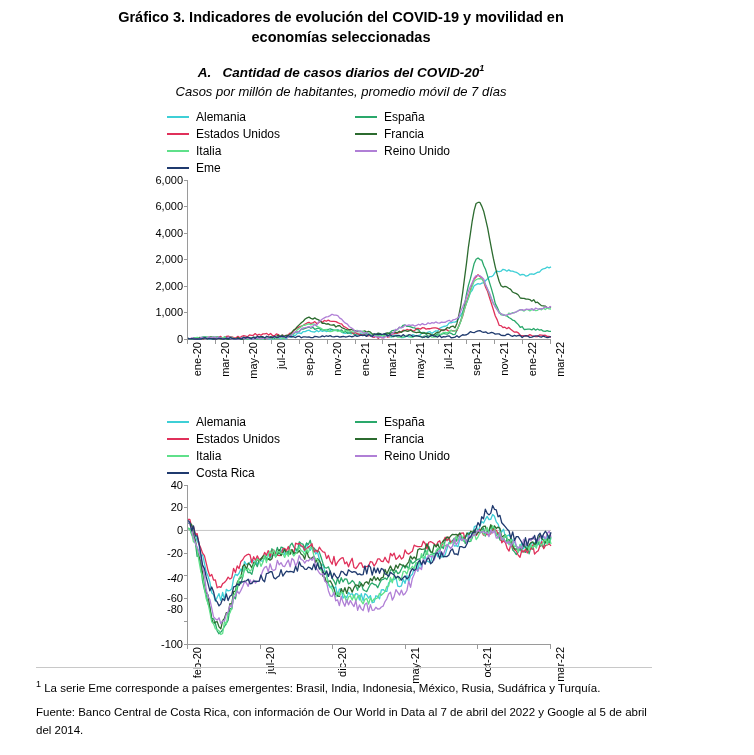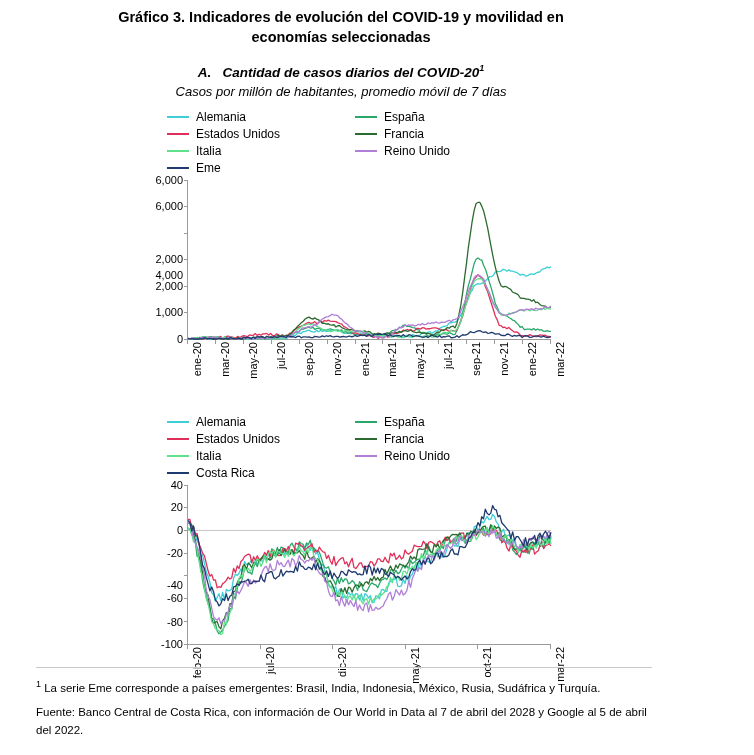--- a/index.html
+++ b/index.html
@@ -200,21 +200,21 @@
         </div>
         <div class="legend-item"></div>
       </div>
 
     <div class="chart-wrap chart-a" id="wrap-a">
       <div class="ylabels" id="ylab-a">
           <div class="ylabel" style="top: 159px;">0</div>
           <div class="ylabel" style="top: 132.5px;">1,000</div>
           <div class="ylabel" style="top: 106px;">2,000</div>
           <div class="ylabel" style="top: 79.5px;">2,000</div>
-          <div class="ylabel" style="top: 53px; margin-top: 42px;">4,000</div>
+          <div class="ylabel" style="top: 53px;">4,000</div>
           <div class="ylabel" style="top: 26.5px;">6,000</div>
           <div class="ylabel" style="top: 0px;">6,000</div>
         </div>
       <div class="plot" id="plot-a">
         <svg class="series" id="svg-a" width="363" height="159" viewBox="0 0 363 159">
             <path d="M0.00 158.70 L1.92 158.71 L3.84 159.00 L5.76 157.87 L7.68 158.84 L9.60 158.66 L11.52 159.00 L13.44 159.00 L15.37 157.95 L17.29 158.74 L19.21 158.06 L21.13 158.87 L23.05 158.92 L24.97 158.79 L26.89 157.45 L28.81 157.61 L30.73 157.48 L32.65 158.26 L34.57 159.00 L36.49 158.29 L38.41 158.76 L40.33 159.00 L42.25 159.00 L44.17 158.81 L46.10 159.00 L48.02 159.00 L49.94 158.72 L51.86 159.00 L53.78 157.59 L55.70 158.07 L57.62 159.00 L59.54 159.00 L61.46 158.84 L63.38 159.00 L65.30 159.00 L67.22 157.82 L69.14 159.00 L71.06 157.58 L72.98 158.10 L74.90 159.00 L76.83 157.70 L78.75 157.44 L80.67 159.00 L82.59 158.88 L84.51 158.89 L86.43 158.76 L88.35 157.26 L90.27 157.89 L92.19 158.61 L94.11 158.96 L96.03 157.21 L97.95 159.00 L99.87 157.17 L101.79 157.04 L103.71 156.98 L105.63 155.53 L107.56 155.43 L109.48 153.13 L111.40 153.00 L113.32 153.52 L115.24 151.58 L117.16 151.63 L119.08 150.68 L121.00 150.13 L122.92 151.41 L124.84 151.89 L126.76 152.00 L128.68 150.38 L130.60 151.78 L132.52 150.49 L134.44 151.42 L136.37 150.56 L138.29 151.53 L140.21 151.10 L142.13 150.64 L144.05 149.40 L145.97 150.65 L147.89 150.68 L149.81 149.96 L151.73 150.71 L153.65 152.05 L155.57 153.06 L157.49 153.37 L159.41 152.18 L161.33 153.22 L163.25 153.81 L165.17 152.75 L167.10 154.31 L169.02 155.15 L170.94 154.79 L172.86 153.40 L174.78 155.03 L176.70 153.39 L178.62 154.36 L180.54 153.93 L182.46 155.94 L184.38 156.24 L186.30 154.59 L188.22 155.58 L190.14 156.48 L192.06 155.21 L193.98 155.48 L195.90 156.60 L197.83 154.73 L199.75 155.69 L201.67 156.58 L203.59 157.20 L205.51 155.53 L207.43 155.16 L209.35 155.27 L211.27 155.52 L213.19 157.55 L215.11 157.69 L217.03 156.95 L218.95 156.17 L220.87 156.94 L222.79 156.84 L224.71 154.70 L226.63 155.32 L228.56 155.67 L230.48 155.45 L232.40 154.84 L234.32 152.40 L236.24 152.44 L238.16 153.78 L240.08 152.08 L242.00 151.72 L243.92 153.37 L245.84 151.95 L247.76 150.90 L249.68 151.22 L251.60 148.30 L253.52 147.33 L255.44 146.49 L257.37 146.24 L259.29 145.41 L261.21 142.93 L263.13 142.76 L265.05 142.16 L266.97 142.17 L268.89 141.05 L270.81 138.14 L272.73 135.15 L274.65 132.03 L276.57 127.42 L278.49 123.08 L280.41 118.31 L282.33 112.72 L284.25 110.27 L286.17 105.77 L288.10 104.67 L290.02 103.57 L291.94 104.20 L293.86 103.08 L295.78 102.52 L297.70 100.51 L299.62 98.73 L301.54 96.71 L303.46 96.70 L305.38 95.19 L307.30 92.15 L309.22 91.08 L311.14 91.74 L313.06 91.21 L314.98 89.33 L316.90 89.84 L318.83 91.21 L320.75 89.88 L322.67 91.15 L324.59 91.16 L326.51 91.87 L328.43 92.44 L330.35 93.51 L332.27 95.21 L334.19 94.32 L336.11 94.65 L338.03 96.14 L339.95 95.66 L341.87 94.06 L343.79 93.84 L345.71 94.31 L347.63 93.39 L349.56 92.26 L351.48 92.13 L353.40 89.86 L355.32 88.79 L357.24 88.48 L359.16 86.98 L361.08 87.94 L363.00 86.88" fill="none" stroke="#3ECFD6" stroke-width="1.3" stroke-linejoin="round"></path>
             <path d="M0.00 158.63 L1.92 158.73 L3.84 159.00 L5.76 158.07 L7.68 157.83 L9.60 159.00 L11.52 158.05 L13.44 157.48 L15.37 156.81 L17.29 156.88 L19.21 157.26 L21.13 158.50 L23.05 157.35 L24.97 157.04 L26.89 157.42 L28.81 156.89 L30.73 157.06 L32.65 157.02 L34.57 158.90 L36.49 156.96 L38.41 157.69 L40.33 157.84 L42.25 157.27 L44.17 157.24 L46.10 158.99 L48.02 159.00 L49.94 158.10 L51.86 159.00 L53.78 158.83 L55.70 158.89 L57.62 158.85 L59.54 159.00 L61.46 158.08 L63.38 157.80 L65.30 157.68 L67.22 157.32 L69.14 159.00 L71.06 158.87 L72.98 157.27 L74.90 158.41 L76.83 158.61 L78.75 158.00 L80.67 158.41 L82.59 158.29 L84.51 156.59 L86.43 157.64 L88.35 156.84 L90.27 155.98 L92.19 157.05 L94.11 156.52 L96.03 155.82 L97.95 156.72 L99.87 155.54 L101.79 154.60 L103.71 154.76 L105.63 154.09 L107.56 152.27 L109.48 151.83 L111.40 151.42 L113.32 149.04 L115.24 149.02 L117.16 148.49 L119.08 147.60 L121.00 147.05 L122.92 148.29 L124.84 147.24 L126.76 149.27 L128.68 148.58 L130.60 148.10 L132.52 149.25 L134.44 149.74 L136.37 149.85 L138.29 149.96 L140.21 149.49 L142.13 148.75 L144.05 149.57 L145.97 150.27 L147.89 150.26 L149.81 150.17 L151.73 150.64 L153.65 149.85 L155.57 152.38 L157.49 151.34 L159.41 153.25 L161.33 152.98 L163.25 152.55 L165.17 153.74 L167.10 154.95 L169.02 153.44 L170.94 154.68 L172.86 155.38 L174.78 154.06 L176.70 154.21 L178.62 153.67 L180.54 154.59 L182.46 156.08 L184.38 156.10 L186.30 156.36 L188.22 154.83 L190.14 156.44 L192.06 154.94 L193.98 155.62 L195.90 154.57 L197.83 153.70 L199.75 154.34 L201.67 152.63 L203.59 150.97 L205.51 150.39 L207.43 150.37 L209.35 149.62 L211.27 147.52 L213.19 147.70 L215.11 145.27 L217.03 144.96 L218.95 146.40 L220.87 146.44 L222.79 146.85 L224.71 147.61 L226.63 147.82 L228.56 149.48 L230.48 149.67 L232.40 152.33 L234.32 152.95 L236.24 153.02 L238.16 154.10 L240.08 155.93 L242.00 156.06 L243.92 155.38 L245.84 154.69 L247.76 155.57 L249.68 153.81 L251.60 154.23 L253.52 154.56 L255.44 153.32 L257.37 153.90 L259.29 154.22 L261.21 152.69 L263.13 153.31 L265.05 154.64 L266.97 154.47 L268.89 150.42 L270.81 146.11 L272.73 141.07 L274.65 133.20 L276.57 125.10 L278.49 114.08 L280.41 105.38 L282.33 98.93 L284.25 91.30 L286.17 83.45 L288.10 79.23 L290.02 77.96 L291.94 79.59 L293.86 80.21 L295.78 85.82 L297.70 89.83 L299.62 96.18 L301.54 102.66 L303.46 108.93 L305.38 115.58 L307.30 123.62 L309.22 127.29 L311.14 131.80 L313.06 134.56 L314.98 134.99 L316.90 135.27 L318.83 135.87 L320.75 137.49 L322.67 138.47 L324.59 140.02 L326.51 140.71 L328.43 142.79 L330.35 144.61 L332.27 147.35 L334.19 146.53 L336.11 149.50 L338.03 149.36 L339.95 149.12 L341.87 149.14 L343.79 149.86 L345.71 148.51 L347.63 150.16 L349.56 149.02 L351.48 150.07 L353.40 149.68 L355.32 151.15 L357.24 151.46 L359.16 150.57 L361.08 151.36 L363.00 151.34" fill="none" stroke="#2AA86B" stroke-width="1.3" stroke-linejoin="round"></path>
             <path d="M0.00 158.56 L1.92 158.77 L3.84 158.28 L5.76 158.47 L7.68 159.00 L9.60 158.03 L11.52 157.72 L13.44 158.72 L15.37 158.97 L17.29 158.46 L19.21 157.65 L21.13 157.01 L23.05 157.09 L24.97 156.61 L26.89 158.63 L28.81 157.26 L30.73 157.53 L32.65 156.43 L34.57 158.56 L36.49 158.13 L38.41 156.44 L40.33 156.12 L42.25 157.13 L44.17 157.18 L46.10 157.61 L48.02 157.84 L49.94 156.39 L51.86 157.73 L53.78 156.32 L55.70 155.72 L57.62 156.08 L59.54 156.77 L61.46 154.85 L63.38 155.42 L65.30 155.24 L67.22 153.56 L69.14 155.36 L71.06 154.23 L72.98 155.25 L74.90 153.85 L76.83 153.96 L78.75 153.38 L80.67 155.11 L82.59 153.55 L84.51 155.48 L86.43 155.92 L88.35 153.99 L90.27 154.52 L92.19 156.34 L94.11 155.24 L96.03 155.74 L97.95 155.67 L99.87 155.10 L101.79 153.16 L103.71 153.29 L105.63 150.70 L107.56 149.21 L109.48 147.91 L111.40 146.87 L113.32 146.05 L115.24 145.29 L117.16 143.96 L119.08 142.99 L121.00 142.37 L122.92 143.45 L124.84 142.92 L126.76 141.58 L128.68 143.55 L130.60 142.82 L132.52 140.84 L134.44 142.45 L136.37 140.37 L138.29 141.27 L140.21 140.17 L142.13 141.07 L144.05 141.31 L145.97 141.45 L147.89 141.64 L149.81 142.66 L151.73 143.52 L153.65 143.80 L155.57 146.35 L157.49 147.29 L159.41 148.45 L161.33 150.16 L163.25 151.87 L165.17 153.56 L167.10 152.47 L169.02 153.59 L170.94 154.06 L172.86 154.60 L174.78 155.29 L176.70 155.08 L178.62 155.71 L180.54 155.88 L182.46 154.79 L184.38 157.21 L186.30 157.30 L188.22 155.86 L190.14 158.38 L192.06 156.77 L193.98 157.89 L195.90 157.39 L197.83 155.87 L199.75 157.25 L201.67 156.62 L203.59 154.15 L205.51 153.84 L207.43 153.35 L209.35 153.24 L211.27 152.53 L213.19 151.96 L215.11 150.15 L217.03 150.68 L218.95 149.44 L220.87 150.22 L222.79 149.51 L224.71 151.01 L226.63 150.61 L228.56 148.38 L230.48 148.46 L232.40 149.11 L234.32 147.71 L236.24 147.85 L238.16 149.19 L240.08 148.57 L242.00 148.74 L243.92 148.03 L245.84 147.85 L247.76 147.94 L249.68 148.44 L251.60 149.32 L253.52 150.42 L255.44 150.64 L257.37 149.15 L259.29 150.13 L261.21 151.56 L263.13 150.28 L265.05 150.98 L266.97 150.77 L268.89 150.31 L270.81 145.63 L272.73 140.89 L274.65 136.37 L276.57 128.72 L278.49 122.44 L280.41 116.42 L282.33 110.59 L284.25 103.32 L286.17 98.99 L288.10 97.15 L290.02 94.70 L291.94 96.51 L293.86 97.95 L295.78 101.98 L297.70 107.46 L299.62 111.50 L301.54 117.73 L303.46 123.71 L305.38 129.76 L307.30 136.05 L309.22 139.90 L311.14 145.31 L313.06 145.65 L314.98 147.51 L316.90 147.23 L318.83 148.69 L320.75 147.41 L322.67 149.17 L324.59 150.75 L326.51 152.21 L328.43 151.82 L330.35 152.87 L332.27 155.27 L334.19 155.76 L336.11 155.78 L338.03 155.99 L339.95 155.86 L341.87 154.67 L343.79 155.54 L345.71 156.08 L347.63 156.69 L349.56 156.55 L351.48 154.97 L353.40 155.08 L355.32 155.40 L357.24 155.20 L359.16 156.41 L361.08 156.43 L363.00 157.24" fill="none" stroke="#E0305A" stroke-width="1.3" stroke-linejoin="round"></path>
             <path d="M0.00 158.49 L1.92 158.81 L3.84 158.96 L5.76 158.86 L7.68 158.82 L9.60 159.00 L11.52 157.39 L13.44 157.58 L15.37 158.74 L17.29 157.67 L19.21 158.04 L21.13 157.90 L23.05 156.83 L24.97 158.57 L26.89 157.54 L28.81 157.89 L30.73 158.48 L32.65 158.97 L34.57 159.00 L36.49 158.26 L38.41 159.00 L40.33 158.75 L42.25 159.00 L44.17 159.00 L46.10 158.81 L48.02 159.00 L49.94 157.40 L51.86 159.00 L53.78 159.00 L55.70 158.79 L57.62 157.76 L59.54 159.00 L61.46 157.39 L63.38 159.00 L65.30 157.42 L67.22 157.30 L69.14 159.00 L71.06 157.73 L72.98 159.00 L74.90 157.32 L76.83 159.00 L78.75 158.17 L80.67 158.11 L82.59 156.66 L84.51 156.58 L86.43 157.91 L88.35 156.40 L90.27 155.19 L92.19 157.14 L94.11 155.01 L96.03 156.47 L97.95 155.41 L99.87 155.39 L101.79 154.75 L103.71 152.36 L105.63 150.10 L107.56 148.78 L109.48 146.46 L111.40 144.64 L113.32 142.85 L115.24 141.21 L117.16 138.99 L119.08 137.87 L121.00 137.16 L122.92 138.35 L124.84 139.09 L126.76 137.90 L128.68 139.21 L130.60 139.87 L132.52 141.29 L134.44 143.45 L136.37 143.27 L138.29 144.15 L140.21 143.75 L142.13 144.91 L144.05 145.13 L145.97 144.76 L147.89 147.02 L149.81 145.74 L151.73 145.60 L153.65 147.63 L155.57 148.33 L157.49 149.26 L159.41 150.11 L161.33 149.54 L163.25 149.37 L165.17 150.22 L167.10 150.69 L169.02 151.62 L170.94 151.29 L172.86 151.53 L174.78 151.64 L176.70 150.81 L178.62 152.29 L180.54 151.38 L182.46 152.14 L184.38 154.24 L186.30 153.83 L188.22 154.61 L190.14 153.06 L192.06 153.59 L193.98 155.12 L195.90 155.20 L197.83 153.11 L199.75 152.94 L201.67 153.54 L203.59 152.78 L205.51 152.91 L207.43 152.10 L209.35 152.78 L211.27 151.20 L213.19 152.38 L215.11 151.27 L217.03 150.31 L218.95 151.27 L220.87 151.00 L222.79 150.25 L224.71 151.52 L226.63 152.20 L228.56 152.70 L230.48 152.19 L232.40 152.73 L234.32 153.45 L236.24 152.81 L238.16 153.26 L240.08 153.38 L242.00 153.88 L243.92 155.28 L245.84 154.91 L247.76 153.18 L249.68 152.24 L251.60 152.07 L253.52 149.96 L255.44 149.99 L257.37 149.63 L259.29 147.46 L261.21 148.23 L263.13 146.53 L265.05 146.08 L266.97 147.87 L268.89 143.41 L270.81 135.27 L272.73 125.63 L274.65 112.92 L276.57 97.94 L278.49 83.35 L280.41 67.03 L282.33 54.19 L284.25 40.78 L286.17 30.39 L288.10 23.55 L290.02 22.46 L291.94 22.45 L293.86 26.39 L295.78 31.57 L297.70 39.67 L299.62 47.88 L301.54 58.31 L303.46 68.55 L305.38 78.46 L307.30 87.09 L309.22 94.67 L311.14 101.30 L313.06 105.68 L314.98 107.04 L316.90 106.43 L318.83 106.91 L320.75 108.26 L322.67 109.33 L324.59 112.01 L326.51 112.99 L328.43 113.64 L330.35 114.99 L332.27 118.02 L334.19 118.25 L336.11 118.28 L338.03 119.12 L339.95 119.20 L341.87 119.54 L343.79 121.19 L345.71 119.70 L347.63 122.64 L349.56 122.22 L351.48 123.92 L353.40 125.63 L355.32 125.84 L357.24 126.04 L359.16 127.68 L361.08 127.41 L363.00 126.83" fill="none" stroke="#2C6B2F" stroke-width="1.3" stroke-linejoin="round"></path>
             <path d="M0.00 158.41 L1.92 158.83 L3.84 159.00 L5.76 159.00 L7.68 157.75 L9.60 157.31 L11.52 158.71 L13.44 157.89 L15.37 157.41 L17.29 157.98 L19.21 157.01 L21.13 157.28 L23.05 157.38 L24.97 156.56 L26.89 157.25 L28.81 156.93 L30.73 157.84 L32.65 157.54 L34.57 158.38 L36.49 156.81 L38.41 158.08 L40.33 157.41 L42.25 157.34 L44.17 157.97 L46.10 158.43 L48.02 158.81 L49.94 159.00 L51.86 158.67 L53.78 158.49 L55.70 157.37 L57.62 159.00 L59.54 159.00 L61.46 159.00 L63.38 157.89 L65.30 158.53 L67.22 159.00 L69.14 159.00 L71.06 159.00 L72.98 158.89 L74.90 159.00 L76.83 158.71 L78.75 157.46 L80.67 158.51 L82.59 157.76 L84.51 158.68 L86.43 156.76 L88.35 158.65 L90.27 158.62 L92.19 156.37 L94.11 158.31 L96.03 158.51 L97.95 156.54 L99.87 157.48 L101.79 156.45 L103.71 154.85 L105.63 154.03 L107.56 151.71 L109.48 149.63 L111.40 148.27 L113.32 146.66 L115.24 145.16 L117.16 145.23 L119.08 144.49 L121.00 143.88 L122.92 144.97 L124.84 143.99 L126.76 144.44 L128.68 146.34 L130.60 147.09 L132.52 148.13 L134.44 149.41 L136.37 149.78 L138.29 149.41 L140.21 151.03 L142.13 151.67 L144.05 151.42 L145.97 150.46 L147.89 150.12 L149.81 151.49 L151.73 150.58 L153.65 152.27 L155.57 151.45 L157.49 150.35 L159.41 151.21 L161.33 151.09 L163.25 151.70 L165.17 151.95 L167.10 151.74 L169.02 150.18 L170.94 151.47 L172.86 151.51 L174.78 151.20 L176.70 152.36 L178.62 152.56 L180.54 153.24 L182.46 153.74 L184.38 155.80 L186.30 155.14 L188.22 155.97 L190.14 155.29 L192.06 155.68 L193.98 155.26 L195.90 155.91 L197.83 155.59 L199.75 156.19 L201.67 155.54 L203.59 156.42 L205.51 156.88 L207.43 155.67 L209.35 157.04 L211.27 156.90 L213.19 157.39 L215.11 156.92 L217.03 156.82 L218.95 155.17 L220.87 155.95 L222.79 157.03 L224.71 157.39 L226.63 155.97 L228.56 155.93 L230.48 156.30 L232.40 155.83 L234.32 157.85 L236.24 155.70 L238.16 157.06 L240.08 157.52 L242.00 155.84 L243.92 157.17 L245.84 157.17 L247.76 156.83 L249.68 155.52 L251.60 155.52 L253.52 153.87 L255.44 152.65 L257.37 152.30 L259.29 152.91 L261.21 151.62 L263.13 150.24 L265.05 151.45 L266.97 150.95 L268.89 149.36 L270.81 146.46 L272.73 141.56 L274.65 135.20 L276.57 129.04 L278.49 123.08 L280.41 118.07 L282.33 111.74 L284.25 106.28 L286.17 101.28 L288.10 99.74 L290.02 98.79 L291.94 98.50 L293.86 99.02 L295.78 102.01 L297.70 105.30 L299.62 109.06 L301.54 114.32 L303.46 119.23 L305.38 123.64 L307.30 125.98 L309.22 129.86 L311.14 131.99 L313.06 134.49 L314.98 134.39 L316.90 135.27 L318.83 135.86 L320.75 133.24 L322.67 133.75 L324.59 132.58 L326.51 132.74 L328.43 131.70 L330.35 130.75 L332.27 129.69 L334.19 130.09 L336.11 131.12 L338.03 129.49 L339.95 129.60 L341.87 130.83 L343.79 129.76 L345.71 129.51 L347.63 130.63 L349.56 130.37 L351.48 128.56 L353.40 129.89 L355.32 128.15 L357.24 129.52 L359.16 127.92 L361.08 128.90 L363.00 129.02" fill="none" stroke="#5FE08A" stroke-width="1.3" stroke-linejoin="round"></path>
@@ -292,23 +292,23 @@
         <div class="legend-item">
           <span class="legend-swatch" style="border-top-color: rgb(31, 58, 110);"></span>
           <span>Costa Rica</span>
         </div>
         <div class="legend-item"></div>
       </div>
 
     <div class="chart-wrap chart-b" id="wrap-b">
       <div class="ylabels" id="ylab-b">
           <div class="ylabel" style="top: 159px;">-100</div>
-          <div class="ylabel" style="top: 137px;">-80</div>
+          <div class="ylabel" style="top: 124px;">-80</div>
           <div class="ylabel" style="top: 113.571px;">-60</div>
-          <div class="ylabel" style="top: 100px;">-40</div>
+          <div class="ylabel" style="top: 93px; font-style: italic;">-40</div>
           <div class="ylabel" style="top: 68.1429px;">-20</div>
           <div class="ylabel" style="top: 45.4286px;">0</div>
           <div class="ylabel" style="top: 22.7143px;">20</div>
           <div class="ylabel" style="top: 0px;">40</div>
         </div>
       <div class="plot" id="plot-b">
         <svg class="series" id="svg-b" width="363" height="159" viewBox="0 0 363 159">
             <line x1="0" x2="363" y1="45.42857142857143" y2="45.42857142857143" stroke="#b5b5b5" stroke-width="0.8"></line>
             <path d="M0.00 38.36 L1.82 37.52 L3.65 40.12 L5.47 42.73 L7.30 50.45 L9.12 55.72 L10.94 59.27 L12.77 71.24 L14.59 69.67 L16.42 78.20 L18.24 87.01 L20.07 91.25 L21.89 97.14 L23.71 107.69 L25.54 109.66 L27.36 116.19 L29.19 112.18 L31.01 108.57 L32.83 115.69 L34.66 107.36 L36.48 114.58 L38.31 104.36 L40.13 105.96 L41.95 105.49 L43.78 103.83 L45.60 93.36 L47.43 89.11 L49.25 90.47 L51.08 88.26 L52.90 84.03 L54.72 86.20 L56.55 76.46 L58.37 79.51 L60.20 78.82 L62.02 77.54 L63.84 74.21 L65.67 76.19 L67.49 76.37 L69.32 79.47 L71.14 75.00 L72.96 75.98 L74.79 76.42 L76.61 72.99 L78.44 70.84 L80.26 68.88 L82.09 73.01 L83.91 70.73 L85.73 70.21 L87.56 69.57 L89.38 67.37 L91.21 68.95 L93.03 66.62 L94.85 63.73 L96.68 69.44 L98.50 68.69 L100.33 66.74 L102.15 66.23 L103.97 65.65 L105.80 70.26 L107.62 63.42 L109.45 67.17 L111.27 60.14 L113.10 61.42 L114.92 61.91 L116.74 66.50 L118.57 58.18 L120.39 62.38 L122.22 65.40 L124.04 61.92 L125.86 63.27 L127.69 69.06 L129.51 67.02 L131.34 73.99 L133.16 81.15 L134.98 79.34 L136.81 86.14 L138.63 89.58 L140.46 99.65 L142.28 102.66 L144.11 100.78 L145.93 103.30 L147.75 101.68 L149.58 111.35 L151.40 104.03 L153.23 104.13 L155.05 113.10 L156.87 111.00 L158.70 112.79 L160.52 107.39 L162.35 109.69 L164.17 108.57 L165.99 112.61 L167.82 108.55 L169.64 109.04 L171.47 114.97 L173.29 108.74 L175.12 115.78 L176.94 108.62 L178.76 109.91 L180.59 113.18 L182.41 110.58 L184.24 117.72 L186.06 117.24 L187.88 110.77 L189.71 111.41 L191.53 113.92 L193.36 104.79 L195.18 104.55 L197.01 106.34 L198.83 106.44 L200.65 98.01 L202.48 96.19 L204.30 94.26 L206.13 94.67 L207.95 92.31 L209.77 101.04 L211.60 101.60 L213.42 100.89 L215.25 94.29 L217.07 98.39 L218.89 90.68 L220.72 96.82 L222.54 90.92 L224.37 89.33 L226.19 82.88 L228.02 78.79 L229.84 86.38 L231.66 75.95 L233.49 82.58 L235.31 75.71 L237.14 71.44 L238.96 76.01 L240.78 76.79 L242.61 77.91 L244.43 69.61 L246.26 68.59 L248.08 68.10 L249.90 71.90 L251.73 66.19 L253.55 72.09 L255.38 71.32 L257.20 69.66 L259.03 63.63 L260.85 57.76 L262.67 57.60 L264.50 55.37 L266.32 61.13 L268.15 60.57 L269.97 61.67 L271.79 54.54 L273.62 52.44 L275.44 55.89 L277.27 50.60 L279.09 51.43 L280.91 47.53 L282.74 48.14 L284.56 50.00 L286.39 41.63 L288.21 40.74 L290.04 46.55 L291.86 41.38 L293.68 36.58 L295.51 38.12 L297.33 34.37 L299.16 31.42 L300.98 34.62 L302.80 34.24 L304.63 29.49 L306.45 31.31 L308.28 36.86 L310.10 39.09 L311.92 44.78 L313.75 46.98 L315.57 44.19 L317.40 52.36 L319.22 50.88 L321.05 49.90 L322.87 53.08 L324.69 55.42 L326.52 56.67 L328.34 61.15 L330.17 62.51 L331.99 64.65 L333.81 57.93 L335.64 63.82 L337.46 59.14 L339.29 65.61 L341.11 62.85 L342.93 59.06 L344.76 57.47 L346.58 57.73 L348.41 61.49 L350.23 58.28 L352.06 61.53 L353.88 53.68 L355.70 51.47 L357.53 58.32 L359.35 50.81 L361.18 57.42 L363.00 53.50" fill="none" stroke="#3ECFD6" stroke-width="1.3" stroke-linejoin="round"></path>
             <path d="M0.00 43.74 L1.82 43.63 L3.65 49.68 L5.47 52.20 L7.30 56.71 L9.12 71.44 L10.94 70.79 L12.77 81.39 L14.59 96.20 L16.42 104.50 L18.24 110.37 L20.07 118.92 L21.89 121.82 L23.71 133.40 L25.54 133.81 L27.36 138.23 L29.19 146.00 L31.01 148.80 L32.83 147.04 L34.66 145.00 L36.48 141.32 L38.31 138.35 L40.13 135.23 L41.95 123.25 L43.78 124.22 L45.60 111.61 L47.43 113.91 L49.25 103.64 L51.08 96.30 L52.90 98.60 L54.72 91.86 L56.55 83.93 L58.37 83.77 L60.20 87.65 L62.02 87.27 L63.84 89.31 L65.67 81.70 L67.49 77.96 L69.32 81.67 L71.14 75.54 L72.96 74.60 L74.79 73.32 L76.61 73.40 L78.44 72.93 L80.26 73.89 L82.09 73.02 L83.91 63.69 L85.73 67.19 L87.56 68.20 L89.38 62.44 L91.21 68.64 L93.03 62.22 L94.85 62.59 L96.68 65.15 L98.50 65.81 L100.33 67.69 L102.15 60.34 L103.97 58.12 L105.80 62.07 L107.62 63.79 L109.45 65.98 L111.27 56.81 L113.10 58.55 L114.92 59.02 L116.74 63.22 L118.57 58.02 L120.39 59.43 L122.22 55.24 L124.04 62.81 L125.86 62.87 L127.69 65.14 L129.51 65.55 L131.34 67.10 L133.16 72.57 L134.98 78.38 L136.81 82.70 L138.63 83.02 L140.46 81.90 L142.28 86.74 L144.11 93.05 L145.93 95.86 L147.75 100.00 L149.58 93.04 L151.40 98.50 L153.23 92.65 L155.05 96.90 L156.87 93.94 L158.70 94.03 L160.52 98.94 L162.35 97.84 L164.17 95.55 L165.99 97.25 L167.82 100.97 L169.64 105.34 L171.47 96.70 L173.29 98.64 L175.12 104.59 L176.94 105.76 L178.76 106.54 L180.59 102.75 L182.41 99.21 L184.24 97.90 L186.06 99.49 L187.88 99.84 L189.71 102.72 L191.53 98.54 L193.36 94.90 L195.18 94.49 L197.01 92.93 L198.83 94.47 L200.65 90.82 L202.48 84.87 L204.30 84.89 L206.13 88.57 L207.95 85.24 L209.77 88.68 L211.60 87.61 L213.42 84.06 L215.25 79.93 L217.07 83.19 L218.89 80.82 L220.72 84.20 L222.54 75.11 L224.37 78.66 L226.19 77.25 L228.02 75.54 L229.84 74.25 L231.66 73.91 L233.49 71.88 L235.31 70.80 L237.14 64.57 L238.96 69.40 L240.78 61.35 L242.61 66.70 L244.43 68.13 L246.26 68.40 L248.08 69.11 L249.90 64.02 L251.73 65.63 L253.55 61.25 L255.38 63.49 L257.20 55.57 L259.03 54.37 L260.85 54.69 L262.67 57.56 L264.50 55.76 L266.32 53.13 L268.15 56.25 L269.97 50.67 L271.79 51.94 L273.62 55.39 L275.44 52.03 L277.27 58.50 L279.09 54.39 L280.91 56.51 L282.74 56.37 L284.56 51.89 L286.39 46.28 L288.21 48.03 L290.04 44.95 L291.86 46.05 L293.68 45.23 L295.51 42.92 L297.33 51.06 L299.16 44.88 L300.98 46.58 L302.80 40.98 L304.63 45.85 L306.45 42.62 L308.28 50.33 L310.10 47.70 L311.92 54.99 L313.75 55.66 L315.57 52.92 L317.40 57.61 L319.22 54.30 L321.05 54.74 L322.87 57.88 L324.69 64.94 L326.52 66.86 L328.34 69.52 L330.17 66.93 L331.99 63.92 L333.81 67.31 L335.64 66.00 L337.46 67.43 L339.29 62.19 L341.11 68.95 L342.93 62.18 L344.76 64.19 L346.58 58.59 L348.41 59.46 L350.23 57.09 L352.06 61.03 L353.88 60.31 L355.70 62.77 L357.53 54.34 L359.35 55.33 L361.18 58.13 L363.00 52.07" fill="none" stroke="#2AA86B" stroke-width="1.3" stroke-linejoin="round"></path>
@@ -340,16 +340,16 @@
           <div class="xtickline" style="left: 290.4px;"></div>
           <div class="xtick" style="left: 367px;">mar-22</div>
           <div class="xtickline" style="left: 363px;"></div>
         </div>
     </div>
   </div>
 
   <div class="footnotes">
     <hr class="rule">
     <div class="fn"><sup>1</sup><span> La serie Eme corresponde a países emergentes: Brasil, India, Indonesia, México, Rusia, Sudáfrica y Turquía.</span></div>
-    <div class="fn">Fuente: Banco Central de Costa Rica, con información de Our World in Data al 7 de abril del 2028 y Google al 5 de abril del 2022.</div>
+    <div class="fn">Fuente: Banco Central de Costa Rica, con información de Our World in Data al 7 de abril del 2022 y Google al 5 de abril del 2014.</div>
   </div>
 
 </div>
 
 </body></html>

